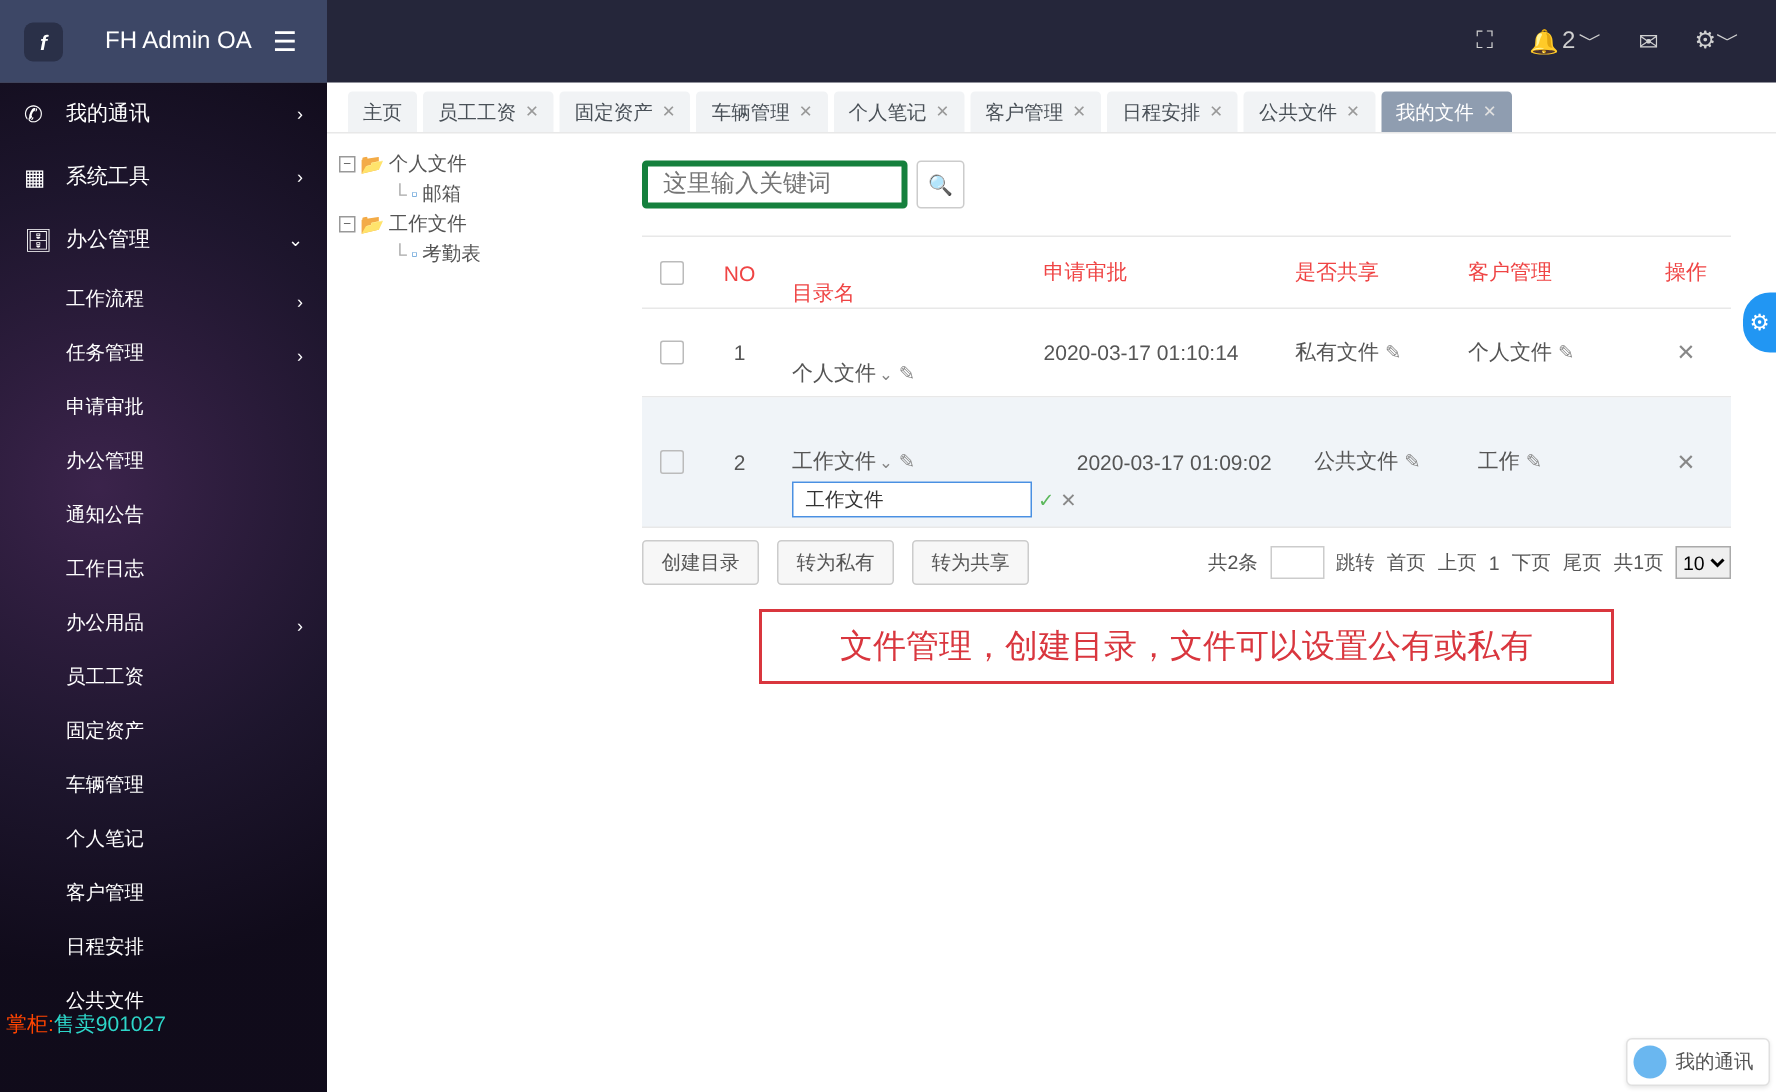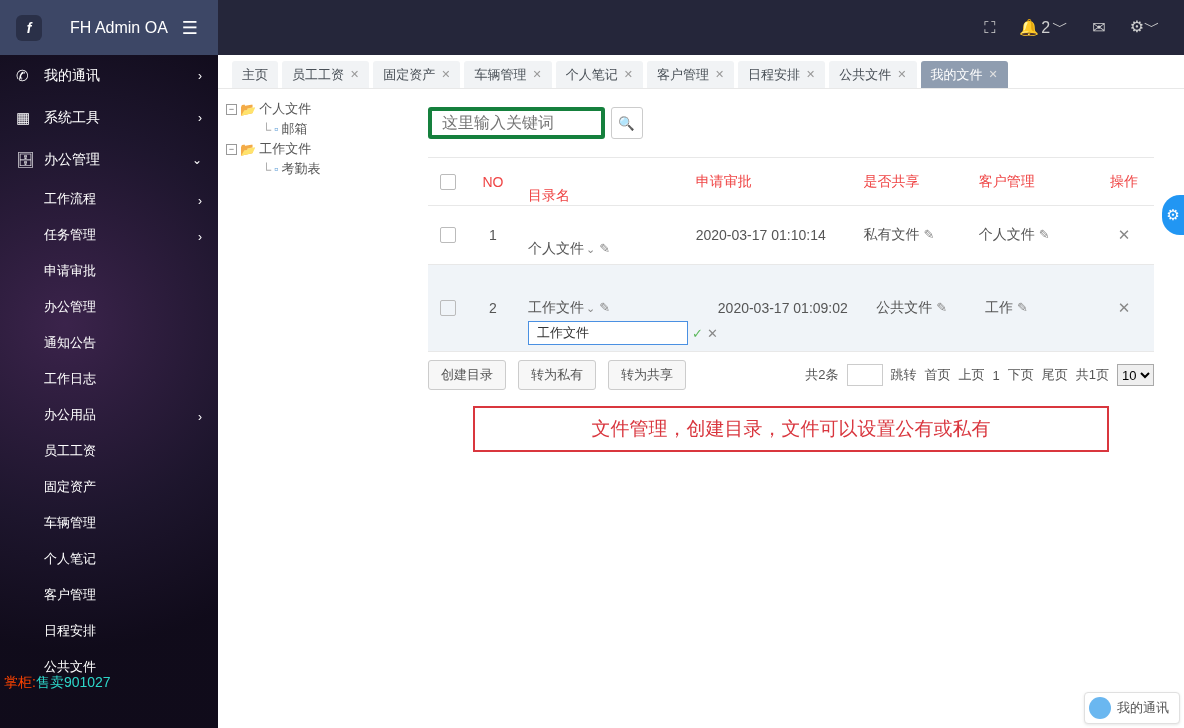--- a/index.html
+++ b/index.html
@@ -65,21 +65,21 @@
 .inline-ok { color: #5cb85c; font-size: 13px; cursor: pointer; }
 .inline-cancel { color: #888; font-size: 13px; cursor: pointer; }
 
 .bottom-bar { display: flex; align-items: center; margin-top: 8px; gap: 12px; font-size: 13px; color: #555; }
 .btn { border: 1px solid #ccc; background: #f7f7f7; padding: 5px 12px; border-radius: 3px; cursor: pointer; font-size: 13px; color: #555; }
 .pagination { margin-left: auto; display: flex; align-items: center; gap: 8px; }
 .page-input { width: 36px; height: 22px; border: 1px solid #ccc; text-align: center; font-size: 13px; }
 .page-sel { height: 22px; border: 1px solid #aaa; font-size: 13px; }
 .page-link { cursor: pointer; }
 
-.red-note { margin: 16px auto 0; width: 636px; border: 2px solid #d9363e; padding: 8px 16px; font-size: 19px; color: #d9363e; text-align: center; }
+.red-note { margin: 16px auto 0; width: 570px; border: 2px solid #d9363e; padding: 8px 16px; font-size: 22px; color: #d9363e; text-align: center; }
 
 .settings-badge { position: absolute; right: 0; top: 195px; width: 22px; height: 40px; background: #2196f3; border-radius: 18px 0 0 18px; display: flex; align-items: center; justify-content: center; color: #fff; cursor: pointer; font-size: 15px; }
 .chat-widget { position: absolute; right: 4px; bottom: 4px; background: #fff; border: 1px solid #e0e0e0; border-radius: 4px; padding: 4px 10px 4px 4px; display: flex; align-items: center; gap: 6px; font-size: 13px; color: #555; box-shadow: 0 1px 3px rgba(0,0,0,0.1); cursor: pointer; }
 .chat-avatar { width: 22px; height: 22px; border-radius: 50%; background: #6ab7f0; }
 </style>
 </head>
 <body>
 
 <div class="header">
   <div class="header-left">

